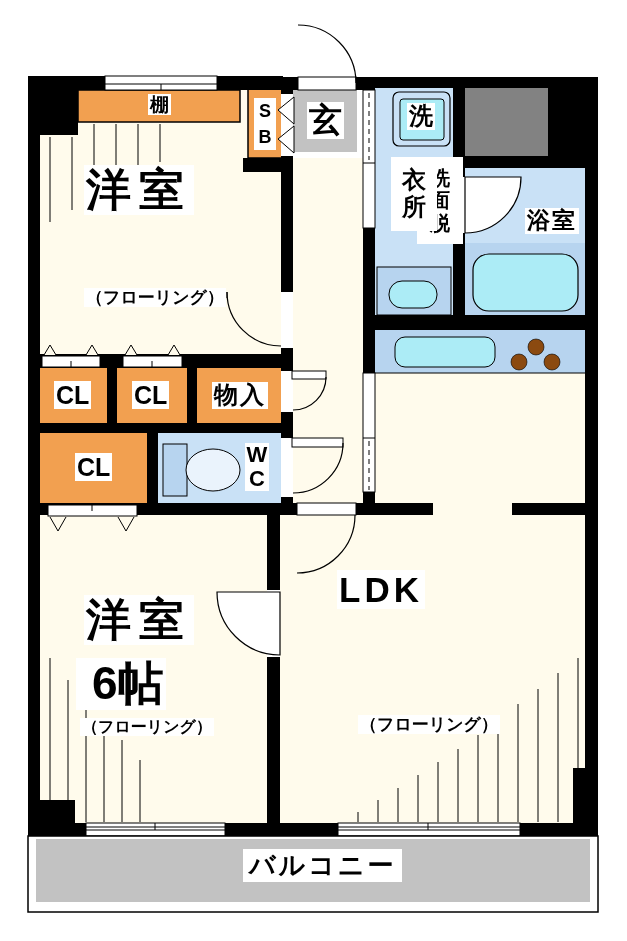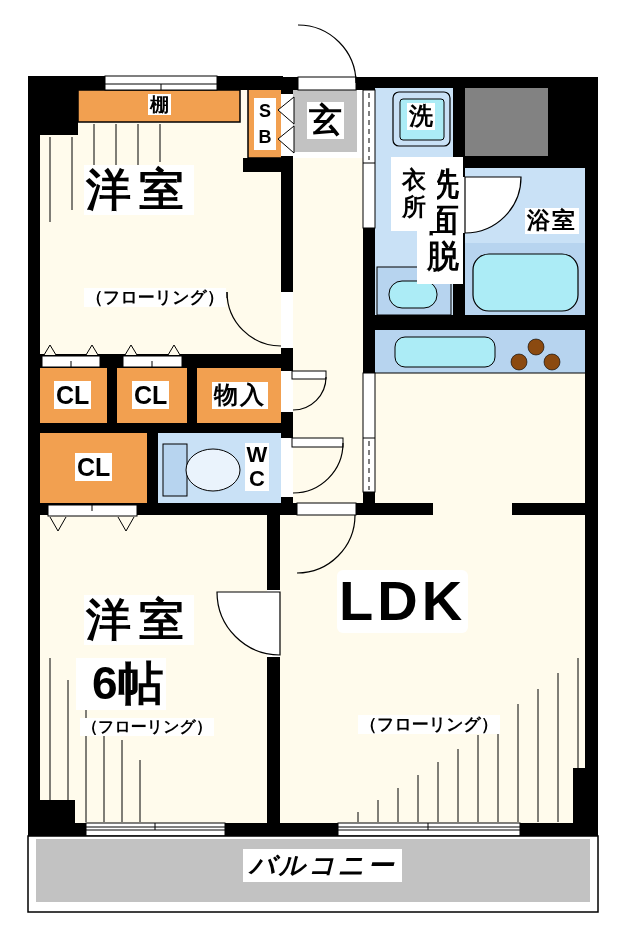--- a/index.html
+++ b/index.html
@@ -222,37 +222,37 @@
   </g>
 </svg>
 
   <div class="lbl" style="left:84px;top:165px;font-size:45px;letter-spacing:8px;">洋室</div>
   <div class="lbl" style="left:84px;top:288px;font-size:17px;">（フローリング）</div>
 
   <div class="lbl" style="left:84px;top:595px;font-size:45px;letter-spacing:8px;">洋室</div>
   <div class="lbl" style="left:76px;top:658px;font-size:46px;padding-left:16px;">6帖</div>
   <div class="lbl" style="left:80px;top:718px;font-size:16px;">（フローリング）</div>
 
-  <div class="lbl" style="left:337px;top:570px;font-size:56px;letter-spacing:4px;border-radius:6px;">LDK</div>
+  <div class="lbl" style="left:337px;top:570px;font-size:35px;letter-spacing:4px;">LDK</div>
   <div class="lbl" style="left:358px;top:715px;font-size:17px;">（フローリング）</div>
 
   <div class="lbl" style="left:307px;top:102px;font-size:33px;">玄</div>
 
   <div class="lbl" style="left:148px;top:94px;font-size:19px;">棚</div>
 
   <div class="lbl" style="left:254px;top:98px;font-size:18px;width:22px;padding:0;line-height:1.45;"><span>S</span><br><span>B</span></div>
 
   <div class="lbl" style="left:407px;top:103px;font-size:24px;">洗</div>
 
-  <div class="lbl vcol" style="left:417px;top:157px;width:26px;font-size:32px;">洗面脱</div>
+  <div class="lbl vcol" style="left:417px;top:157px;width:26px;font-size:20px;">洗面脱</div>
   <div class="lbl vcol" style="left:391px;top:157px;width:26px;font-size:24px;">衣所</div>
 
   <div class="lbl" style="left:525px;top:208px;font-size:23px;letter-spacing:2px;">浴室</div>
 
   <div class="lbl" style="left:54px;top:381px;font-size:25px;">CL</div>
   <div class="lbl" style="left:132px;top:381px;font-size:25px;">CL</div>
   <div class="lbl" style="left:212px;top:382px;font-size:24px;letter-spacing:2px;">物入</div>
   <div class="lbl" style="left:75px;top:453px;font-size:25px;">CL</div>
 
   <div class="lbl" style="left:245px;top:443px;font-size:22px;width:24px;padding:0;line-height:1.1;"><span>W</span><br><span>C</span></div>
 
-  <div class="lbl" style="left:243px;top:849px;font-size:26px;letter-spacing:3px;padding:2px 6px;font-style:italic;">バルコニー</div>
+  <div class="lbl" style="left:243px;top:849px;font-size:26px;letter-spacing:3px;padding:2px 6px;">バルコニー</div>
 </div>
 
 </body></html>

